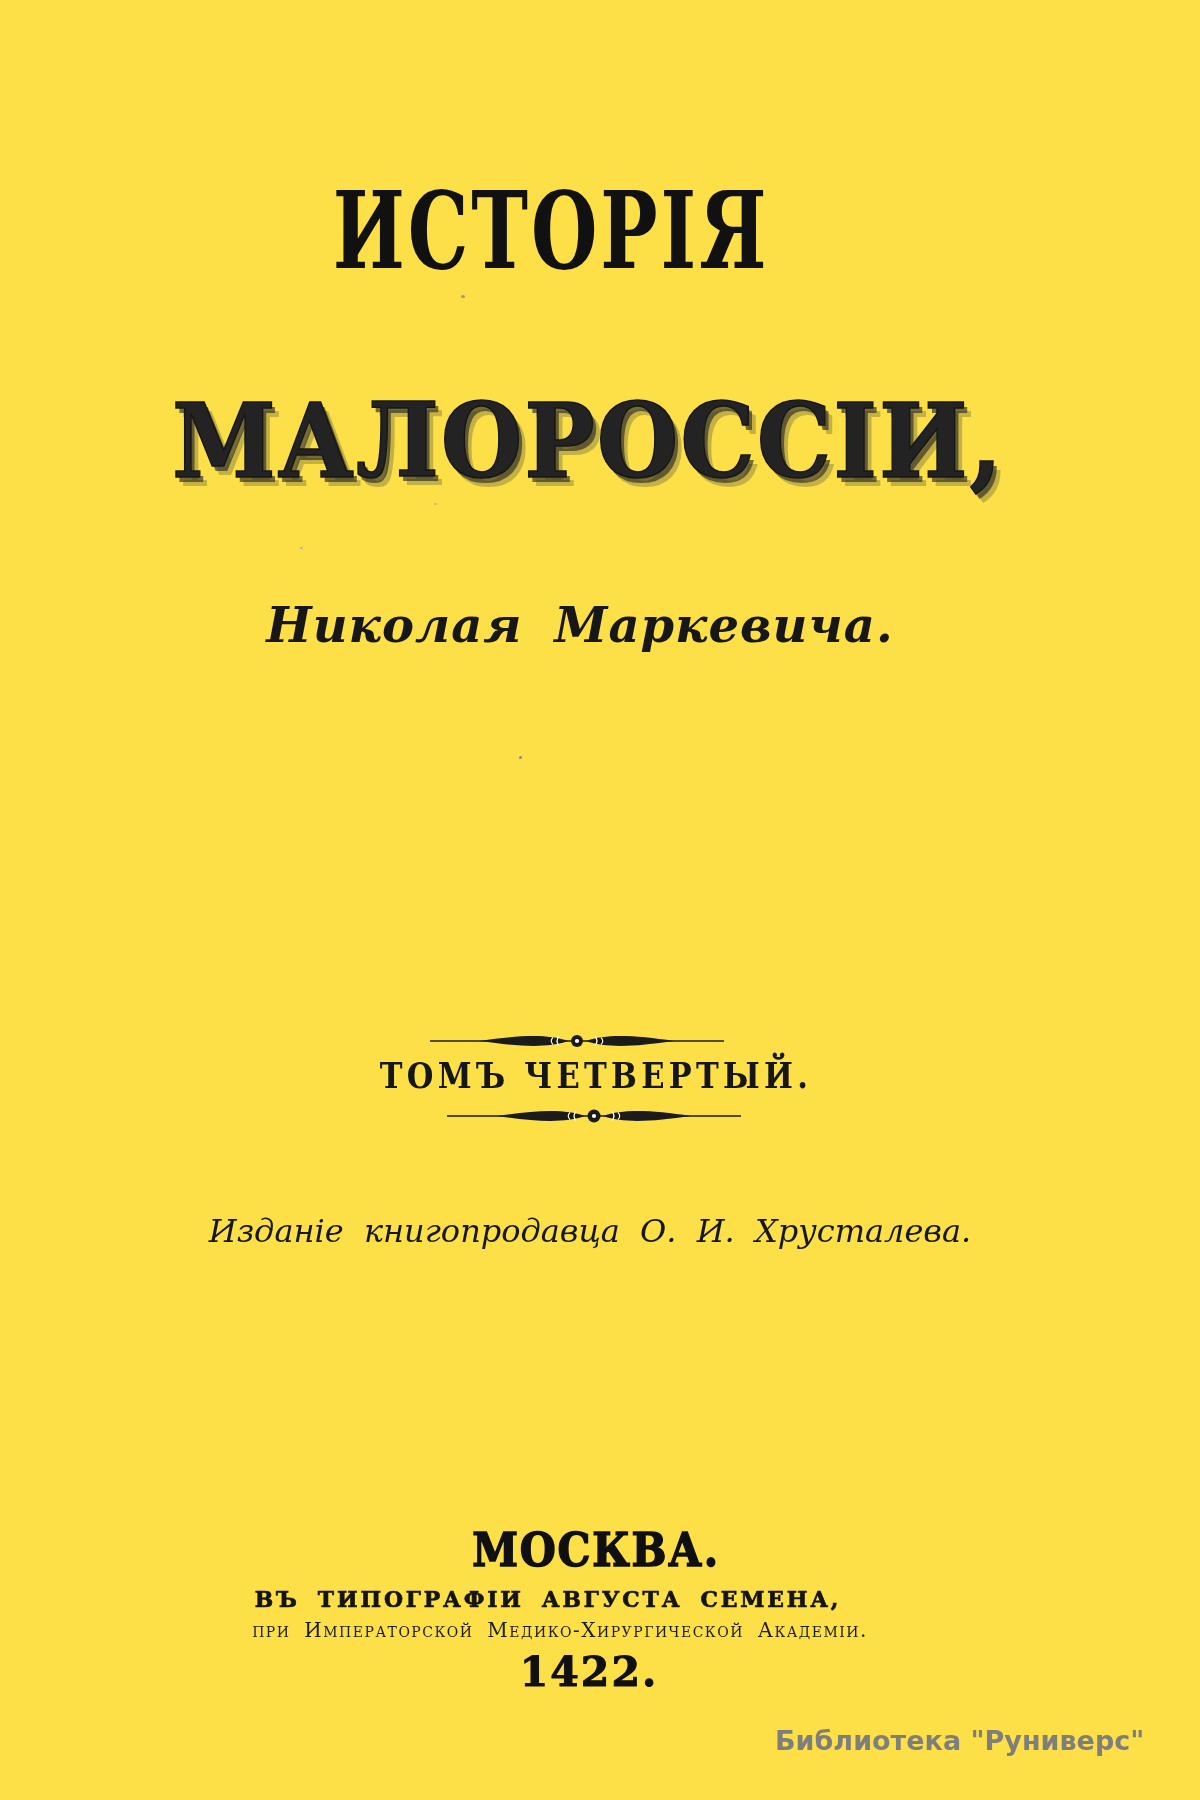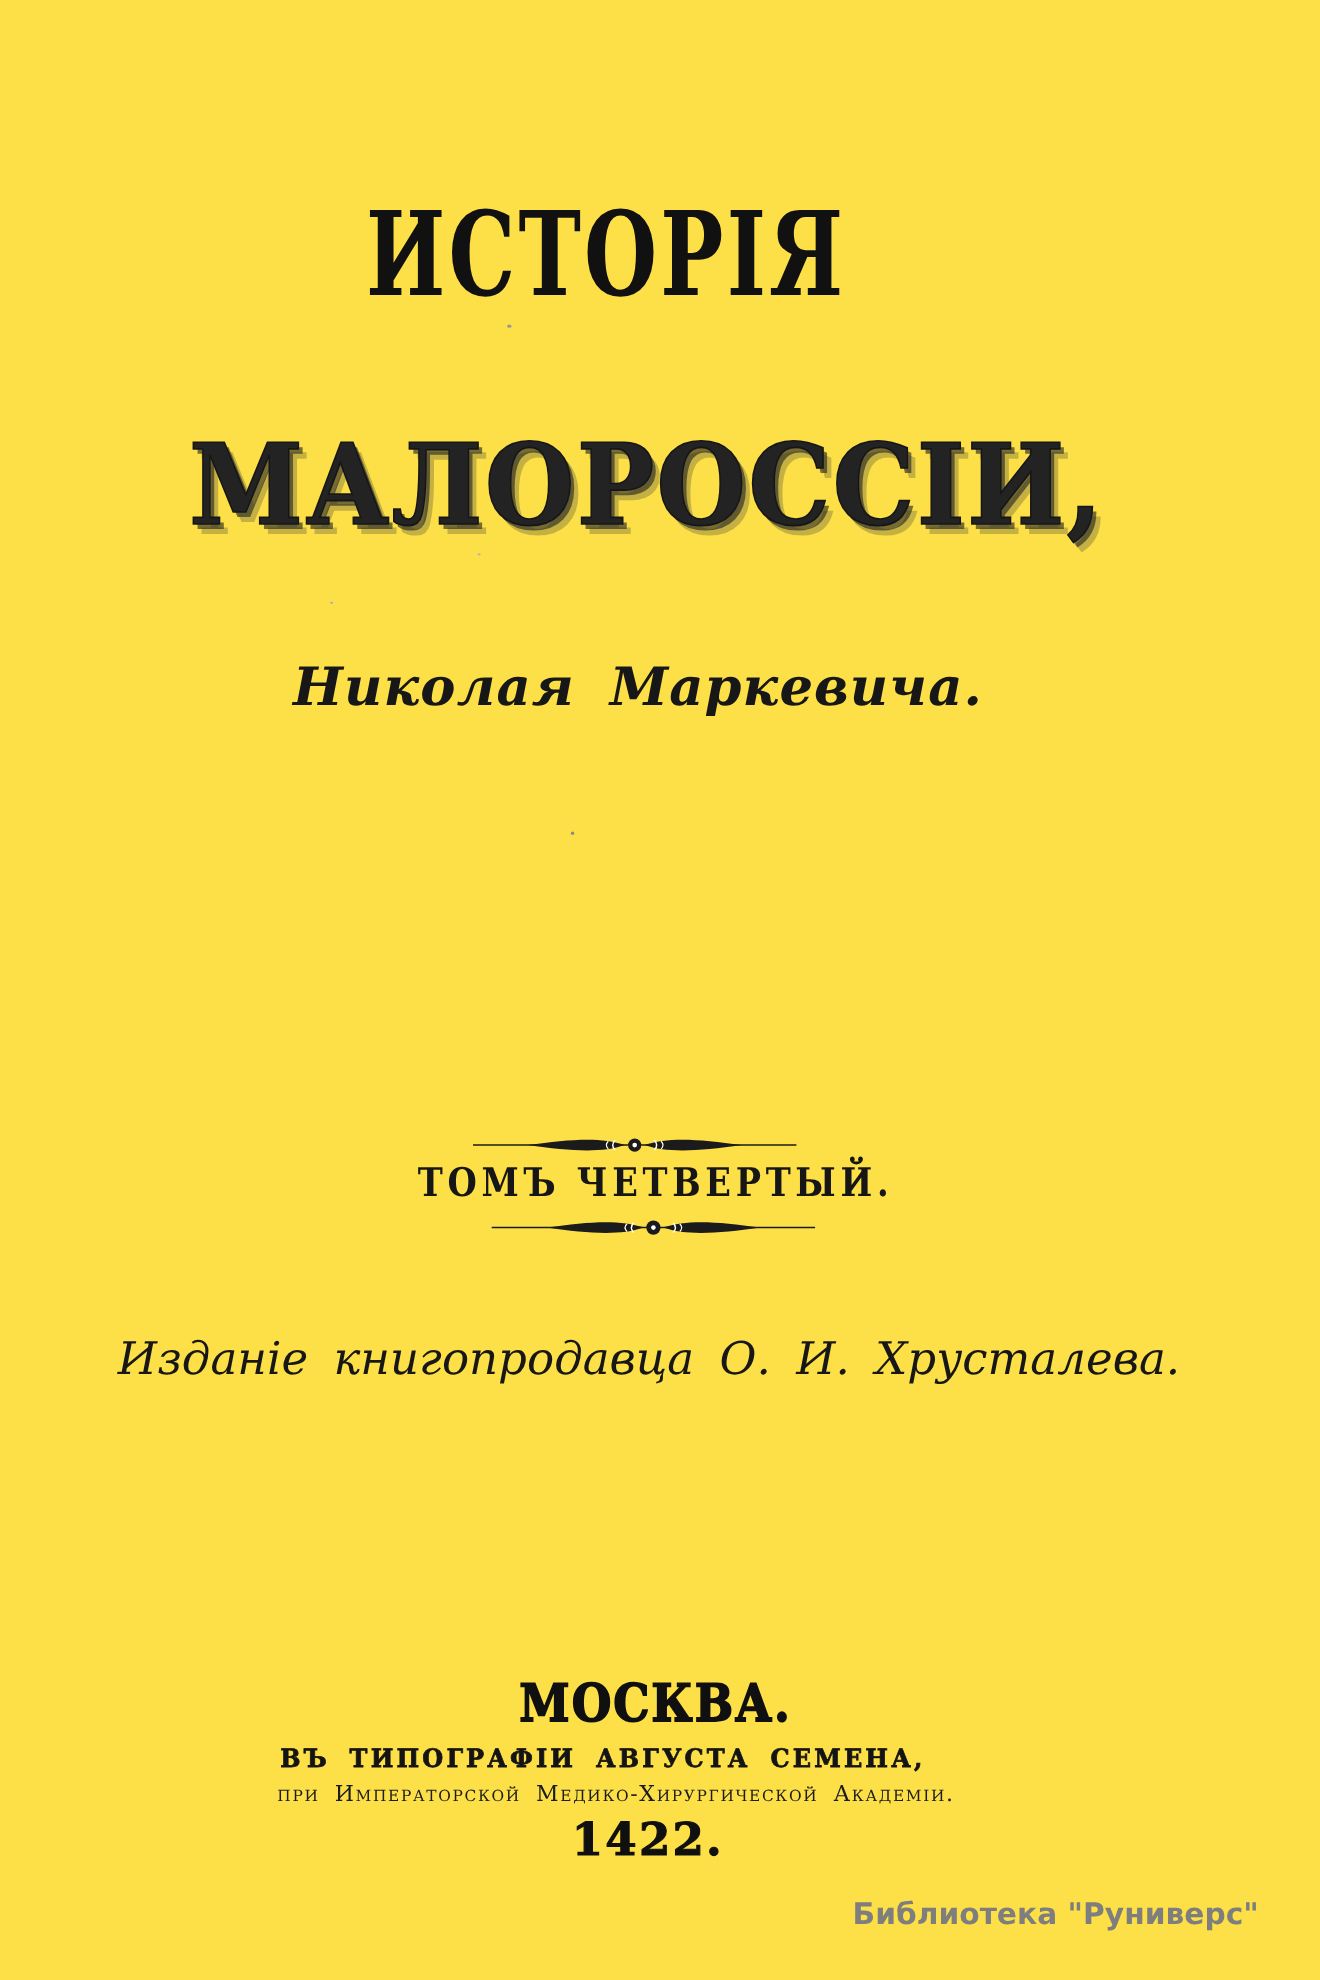--- a/index.html
+++ b/index.html
@@ -86,21 +86,21 @@
     font-weight: bold;
     letter-spacing: 5px;
     transform: translateX(-50%) scaleX(0.85);
     color: #161616;
   }
 
   
   .edition {
     left: 590px;
     top: 1215px;
-    font-size: 41px;
+    font-size: 32px;
     font-style: italic;
     word-spacing: 10px;
     transform: translateX(-50%);
     color: #171717;
   }
 
   
   .city {
     left: 596px;
     top: 1526px;

